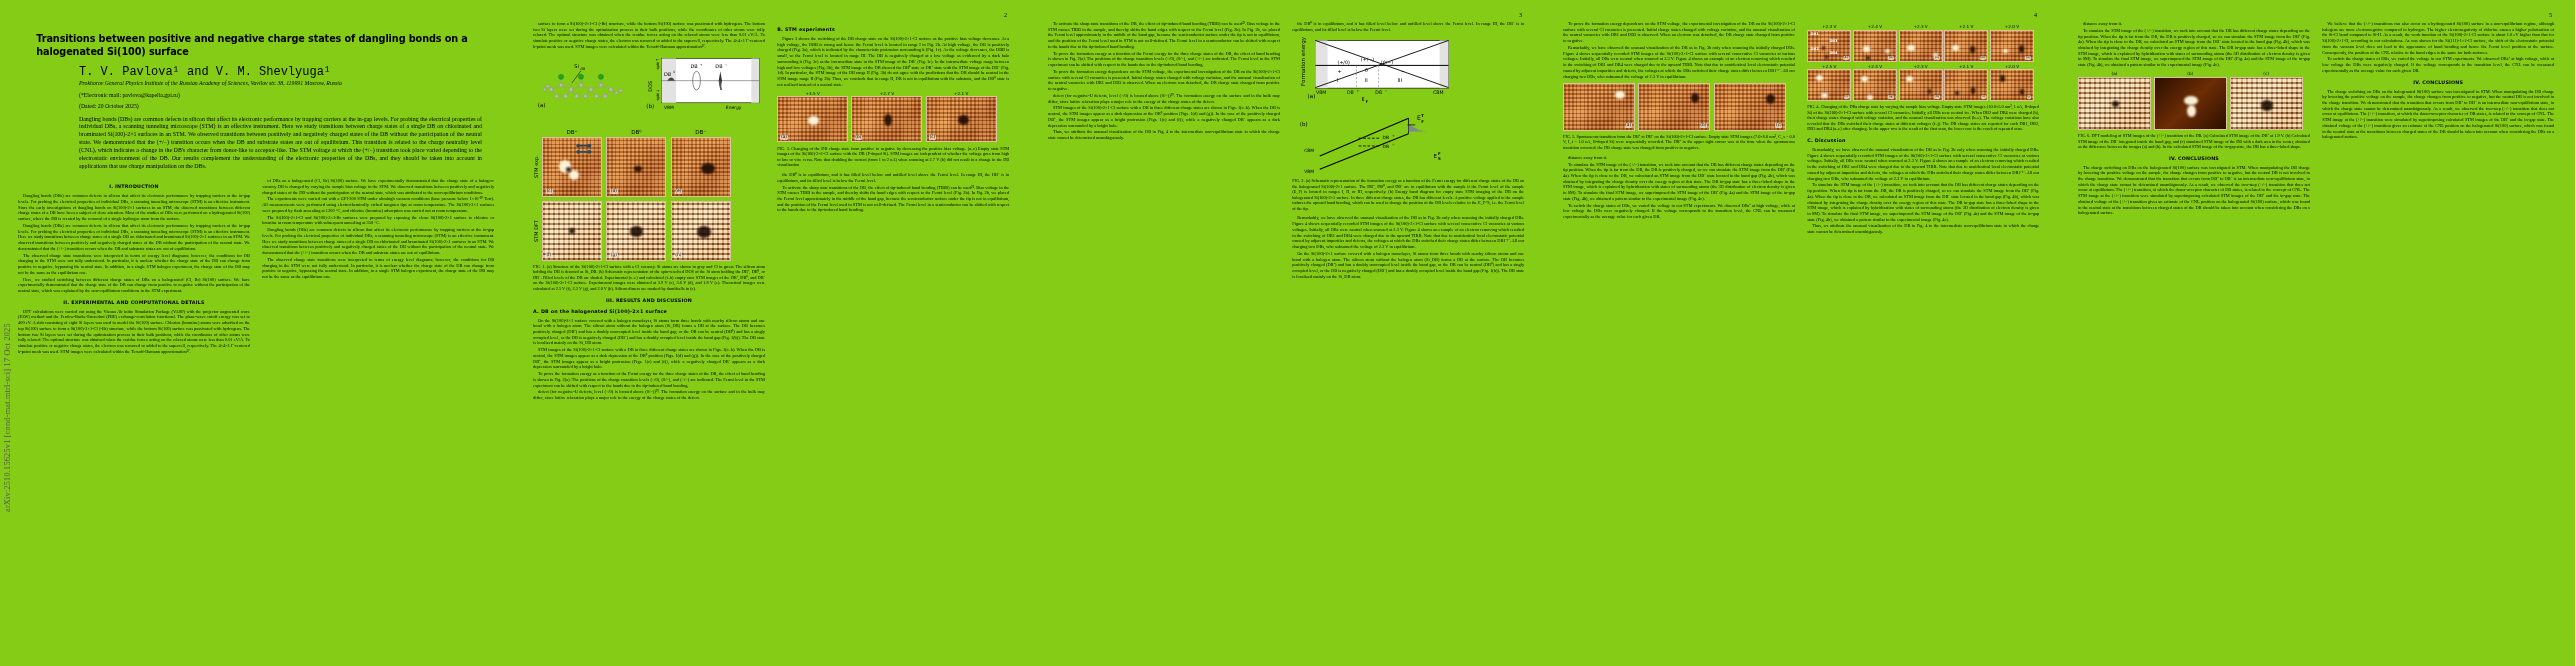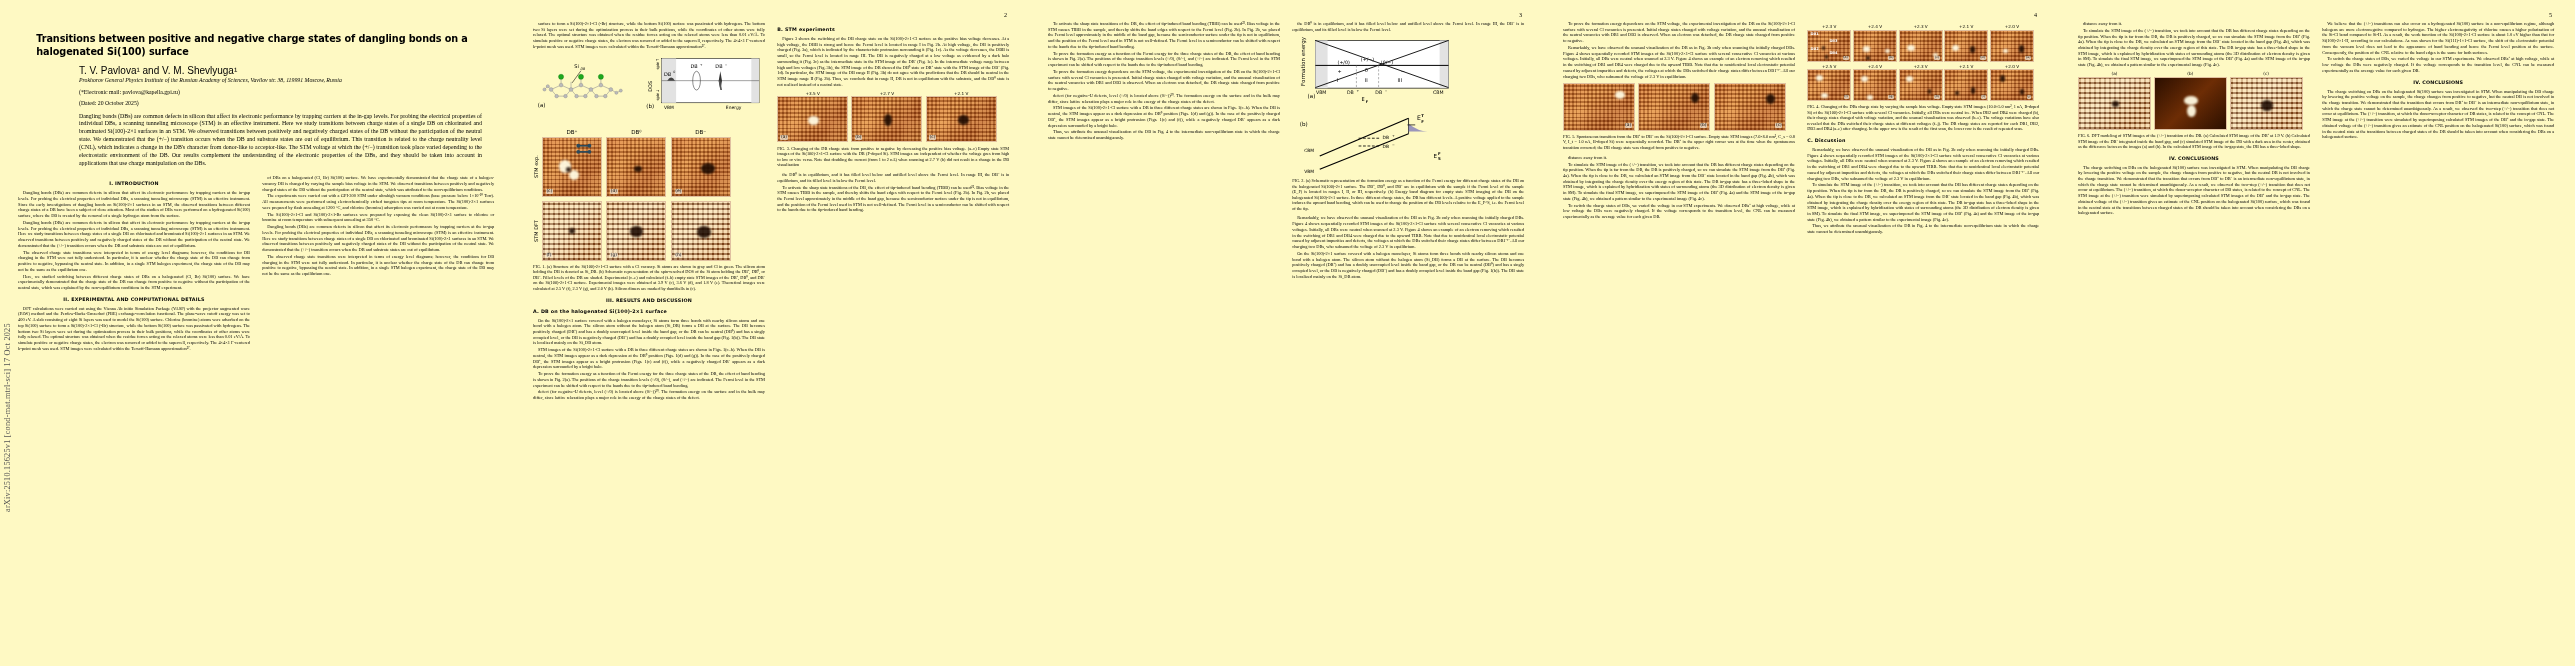--- a/index.html
+++ b/index.html
@@ -19,21 +19,21 @@
     height: 667px;
     background: #ffffff;
     display: flex;
     flex-direction: row;
     align-items: flex-start;
   }
   .page {
     position: relative;
     width: 515px;
     height: 667px;
-    background: #fef9c3;
+    background: #84cc16;
     box-sizing: border-box;
     padding: 10px 18px 5.6px 18px;
     overflow: hidden;
     flex: 0 0 515px;
   }
   .page-number {
     position: absolute;
     top: 12.2px;
     right: 23px;
     font-size: 6.1px;
@@ -58,22 +58,22 @@
   .title {
     font-family: "DejaVu Sans", sans-serif;
     font-size: 9.7px;
     font-weight: bold;
     line-height: 1.3;
     margin: 23px 0 0 18.3px;
     color: #000;
     letter-spacing: -0.1px;
   }
   .authors {
-    font-family: Liberation Sans, sans-serif;
-    font-size: 10px;
+    font-family: Liberation Mono, monospace;
+    font-size: 12px;
     margin: 6.7px 0 0 61px;
     color: #000;
   }
   .affil {
     font-style: italic;
     font-size: 5.8px;
     margin: 1.1px 0 0 61px;
     line-height: 1.28;
     max-width: 345px;
     color: #000;

